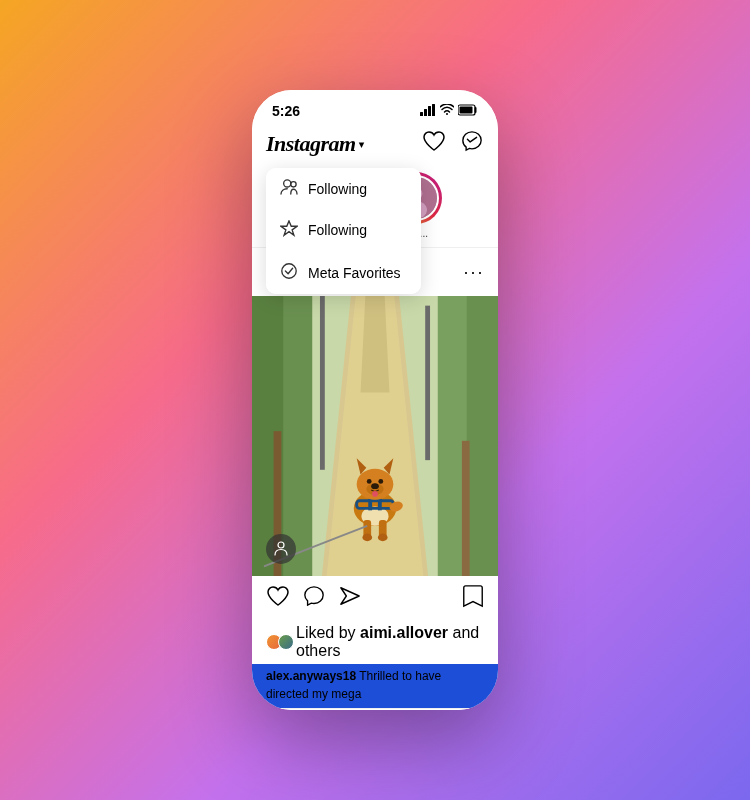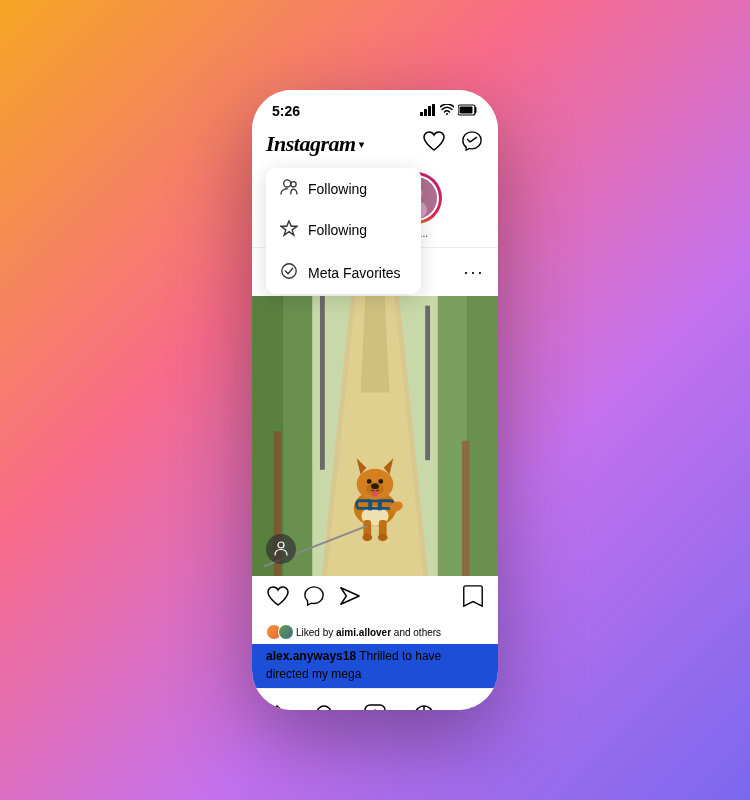--- a/index.html
+++ b/index.html
@@ -270,21 +270,21 @@
       height: 16px;
       border-radius: 50%;
       border: 1px solid #fff;
       margin-right: -4px;
       background: linear-gradient(135deg, #f09433, #bc1888);
     }
     .like-avatar2 {
       background: linear-gradient(135deg, #6a9c4a, #3a6c8a);
     }
     .likes-text {
-      font-size: 10px;
+      font-size: 16px;
       color: #000;
     }
     .likes-text strong {
       font-weight: 600;
     }
 
     
     .caption-row {
       padding: 2px 14px 6px 14px;
       background: #1d4ed8;

